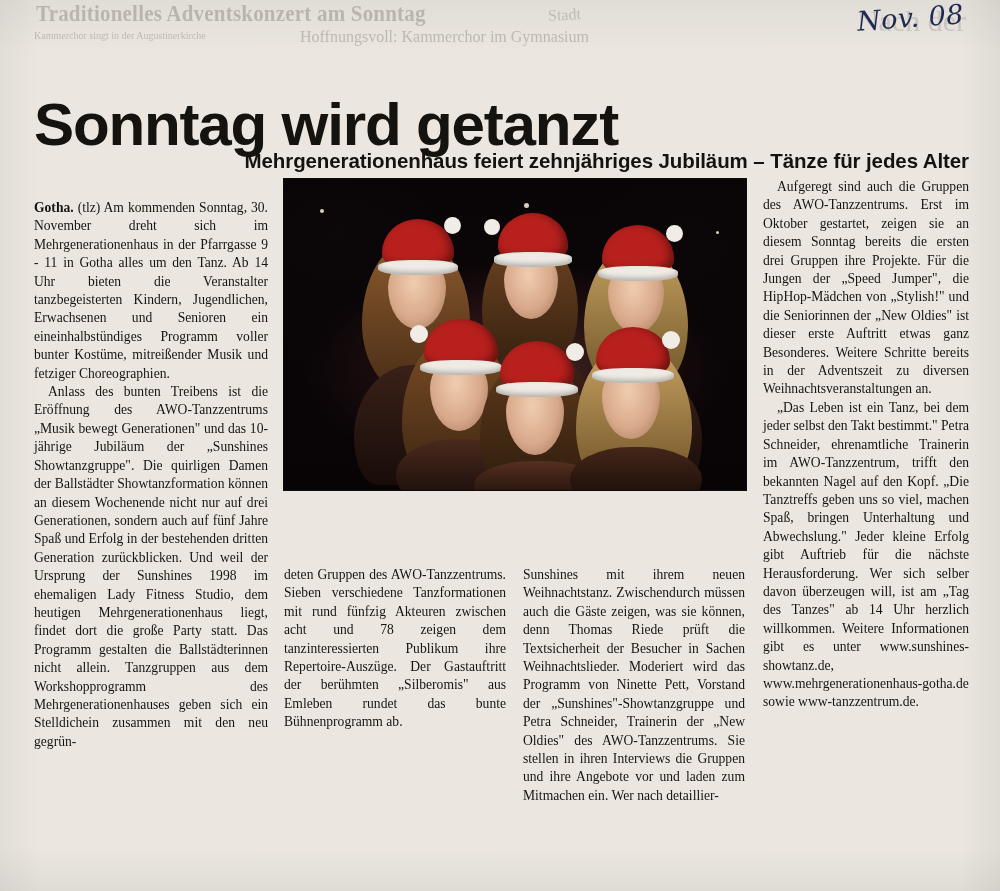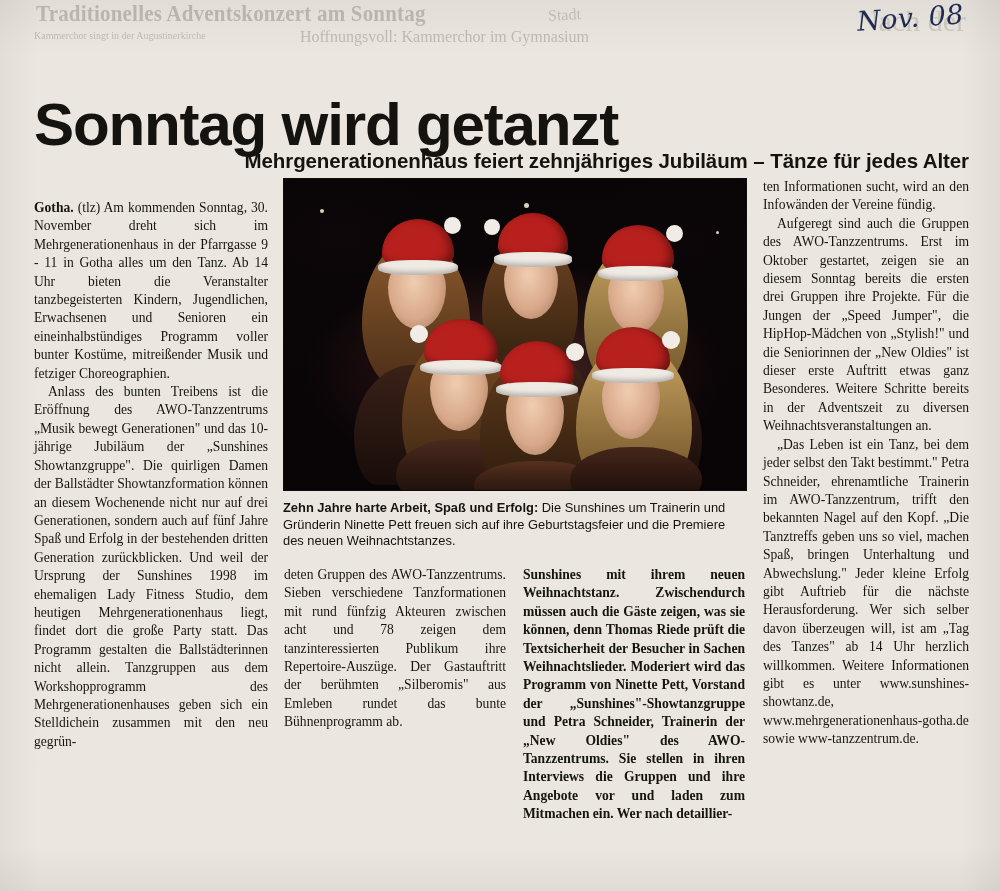--- a/index.html
+++ b/index.html
@@ -150,21 +150,20 @@
   }
   
   .col3 {
     position: absolute;
     left: 489px;
     top: 388px;
     width: 222px;
     font-size: 13.6px;
     line-height: 1.355;
     text-align: justify;
-    font-weight: bold;
   }
   
   .col4 {
     position: absolute;
     left: 729px;
     top: 0;
     width: 206px;
     font-size: 13.6px;
     line-height: 1.355;
     text-align: justify;
@@ -344,32 +343,28 @@
           <div class="pom" style="left:378px; top:152px; width:18px; height:18px;"></div>
           <div class="body" style="left:286px; top:268px; width:132px; height:54px; background:linear-gradient(180deg,#452619,#180c08);"></div>
         </div>
 
         <div class="sparkle" style="left:36px; top:30px; width:4px; height:4px;"></div>
         <div class="sparkle" style="left:432px; top:52px; width:3px; height:3px;"></div>
         <div class="sparkle" style="left:240px; top:24px; width:5px; height:5px;"></div>
       </div>
     </div>
 
-    <div class="caption">
-      <b>Zehn Jahre harte Arbeit, Spaß und Erfolg:</b><span> Die Sunshines um Trainerin und Gründerin Ninette Pett freuen sich auf ihre Geburtstagsfeier und die Premiere des neuen Weihnachtstanzes.</span>
-    </div>
 
     <div class="col col2">
       <p class="first">deten Gruppen des AWO-Tanzzentrums. Sieben verschiedene Tanzformationen mit rund fünfzig Akteuren zwischen acht und 78 zeigen dem tanzinteressierten Publikum ihre Repertoire-Auszüge. Der Gastauftritt der berühmten „Silberomis" aus Emleben rundet das bunte Bühnenprogramm ab.</p>
     </div>
 
     <div class="col col3">
       <p class="first">Sunshines mit ihrem neuen Weihnachtstanz. Zwischendurch müssen auch die Gäste zeigen, was sie können, denn Thomas Riede prüft die Textsicherheit der Besucher in Sachen Weihnachtslieder. Moderiert wird das Programm von Ninette Pett, Vorstand der „Sunshines"-Showtanzgruppe und Petra Schneider, Trainerin der „New Oldies" des AWO-Tanzzentrums. Sie stellen in ihren Interviews die Gruppen und ihre Angebote vor und laden zum Mitmachen ein. Wer nach detaillier-</p>
     </div>
 
     <div class="col col4">
-      <p class="first">ten Informationen sucht, wird an den Infowänden der Vereine fündig.</p>
       <p>Aufgeregt sind auch die Gruppen des AWO-Tanzzentrums. Erst im Oktober gestartet, zeigen sie an diesem Sonntag bereits die ersten drei Gruppen ihre Projekte. Für die Jungen der „Speed Jumper", die HipHop-Mädchen von „Stylish!" und die Seniorinnen der „New Oldies" ist dieser erste Auftritt etwas ganz Besonderes. Weitere Schritte bereits in der Adventszeit zu diversen Weihnachtsveranstaltungen an.</p>
       <p>„Das Leben ist ein Tanz, bei dem jeder selbst den Takt bestimmt." Petra Schneider, ehrenamtliche Trainerin im AWO-Tanzzentrum, trifft den bekannten Nagel auf den Kopf. „Die Tanztreffs geben uns so viel, machen Spaß, bringen Unterhaltung und Abwechslung." Jeder kleine Erfolg gibt Auftrieb für die nächste Herausforderung. Wer sich selber davon überzeugen will, ist am „Tag des Tanzes" ab 14 Uhr herzlich willkommen. Weitere Informationen gibt es unter www.sunshines-showtanz.de, www.mehrgenerationenhaus-gotha.de sowie www-tanzzentrum.de.</p>
     </div>
 
   </div>
 </div>
 
 </body></html>

